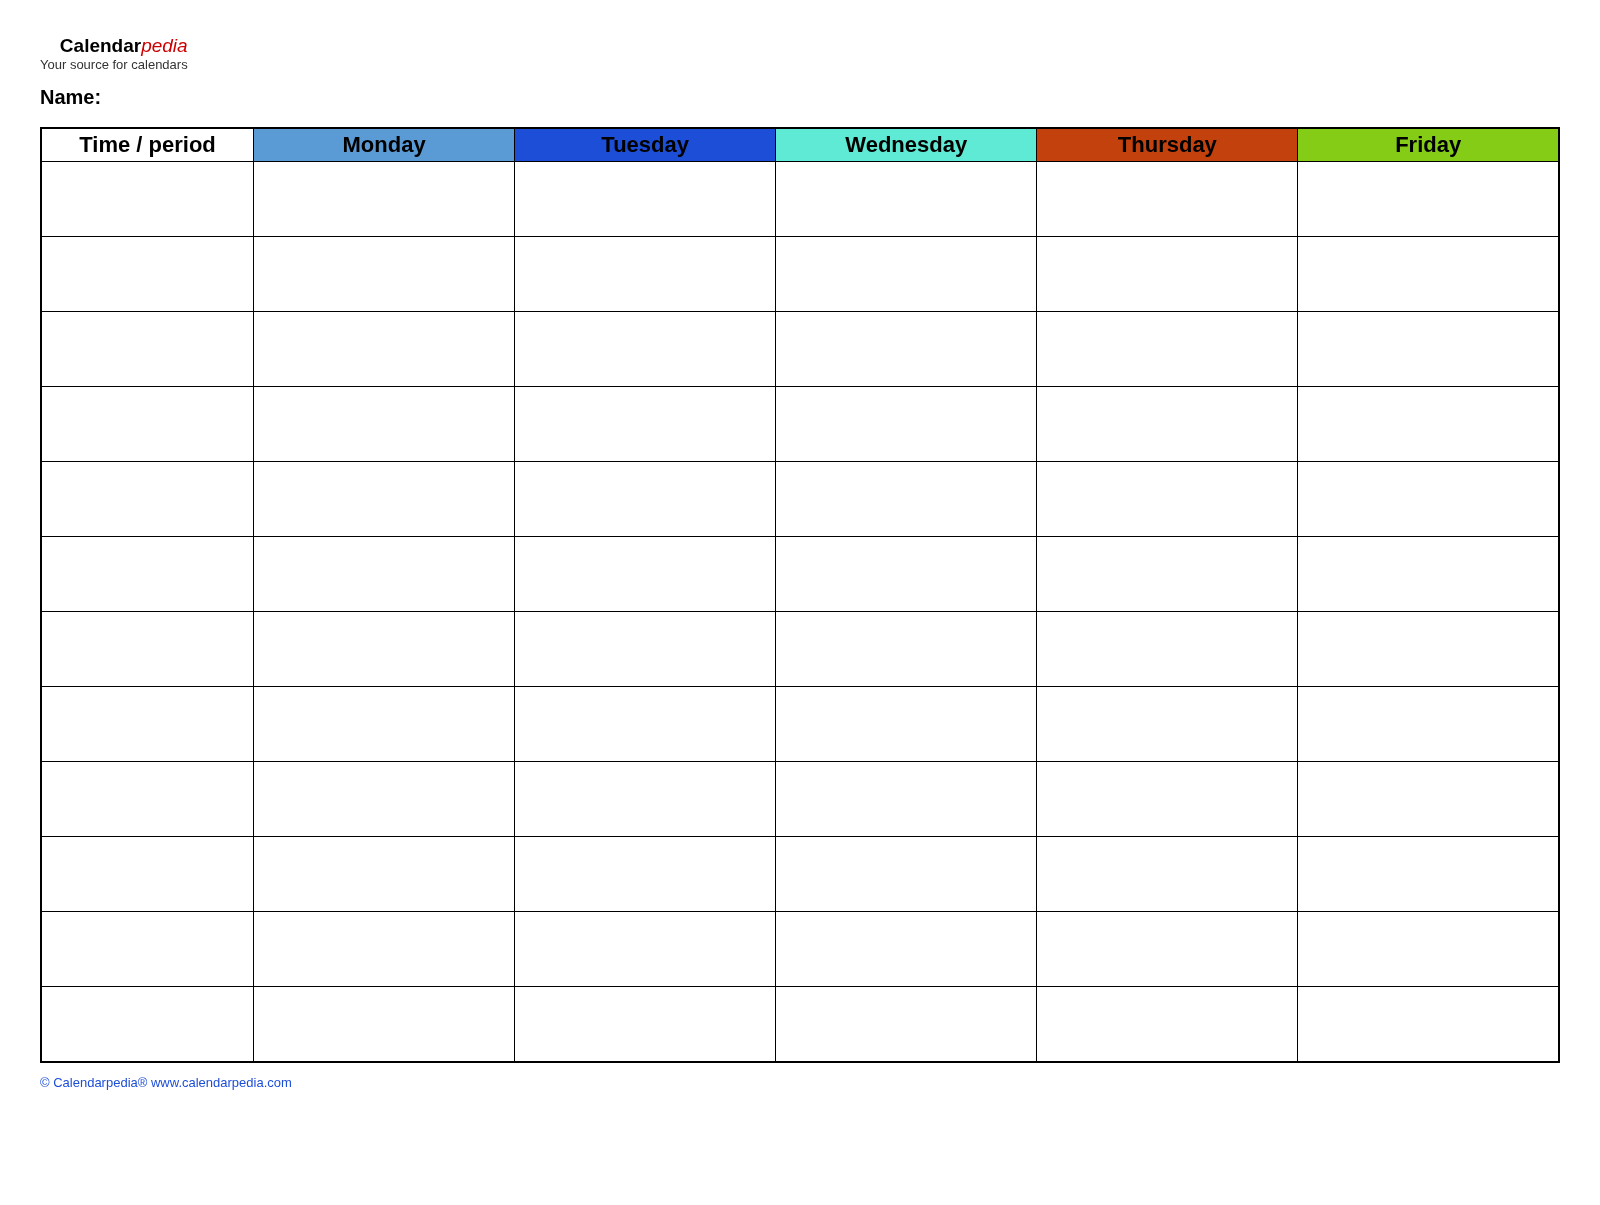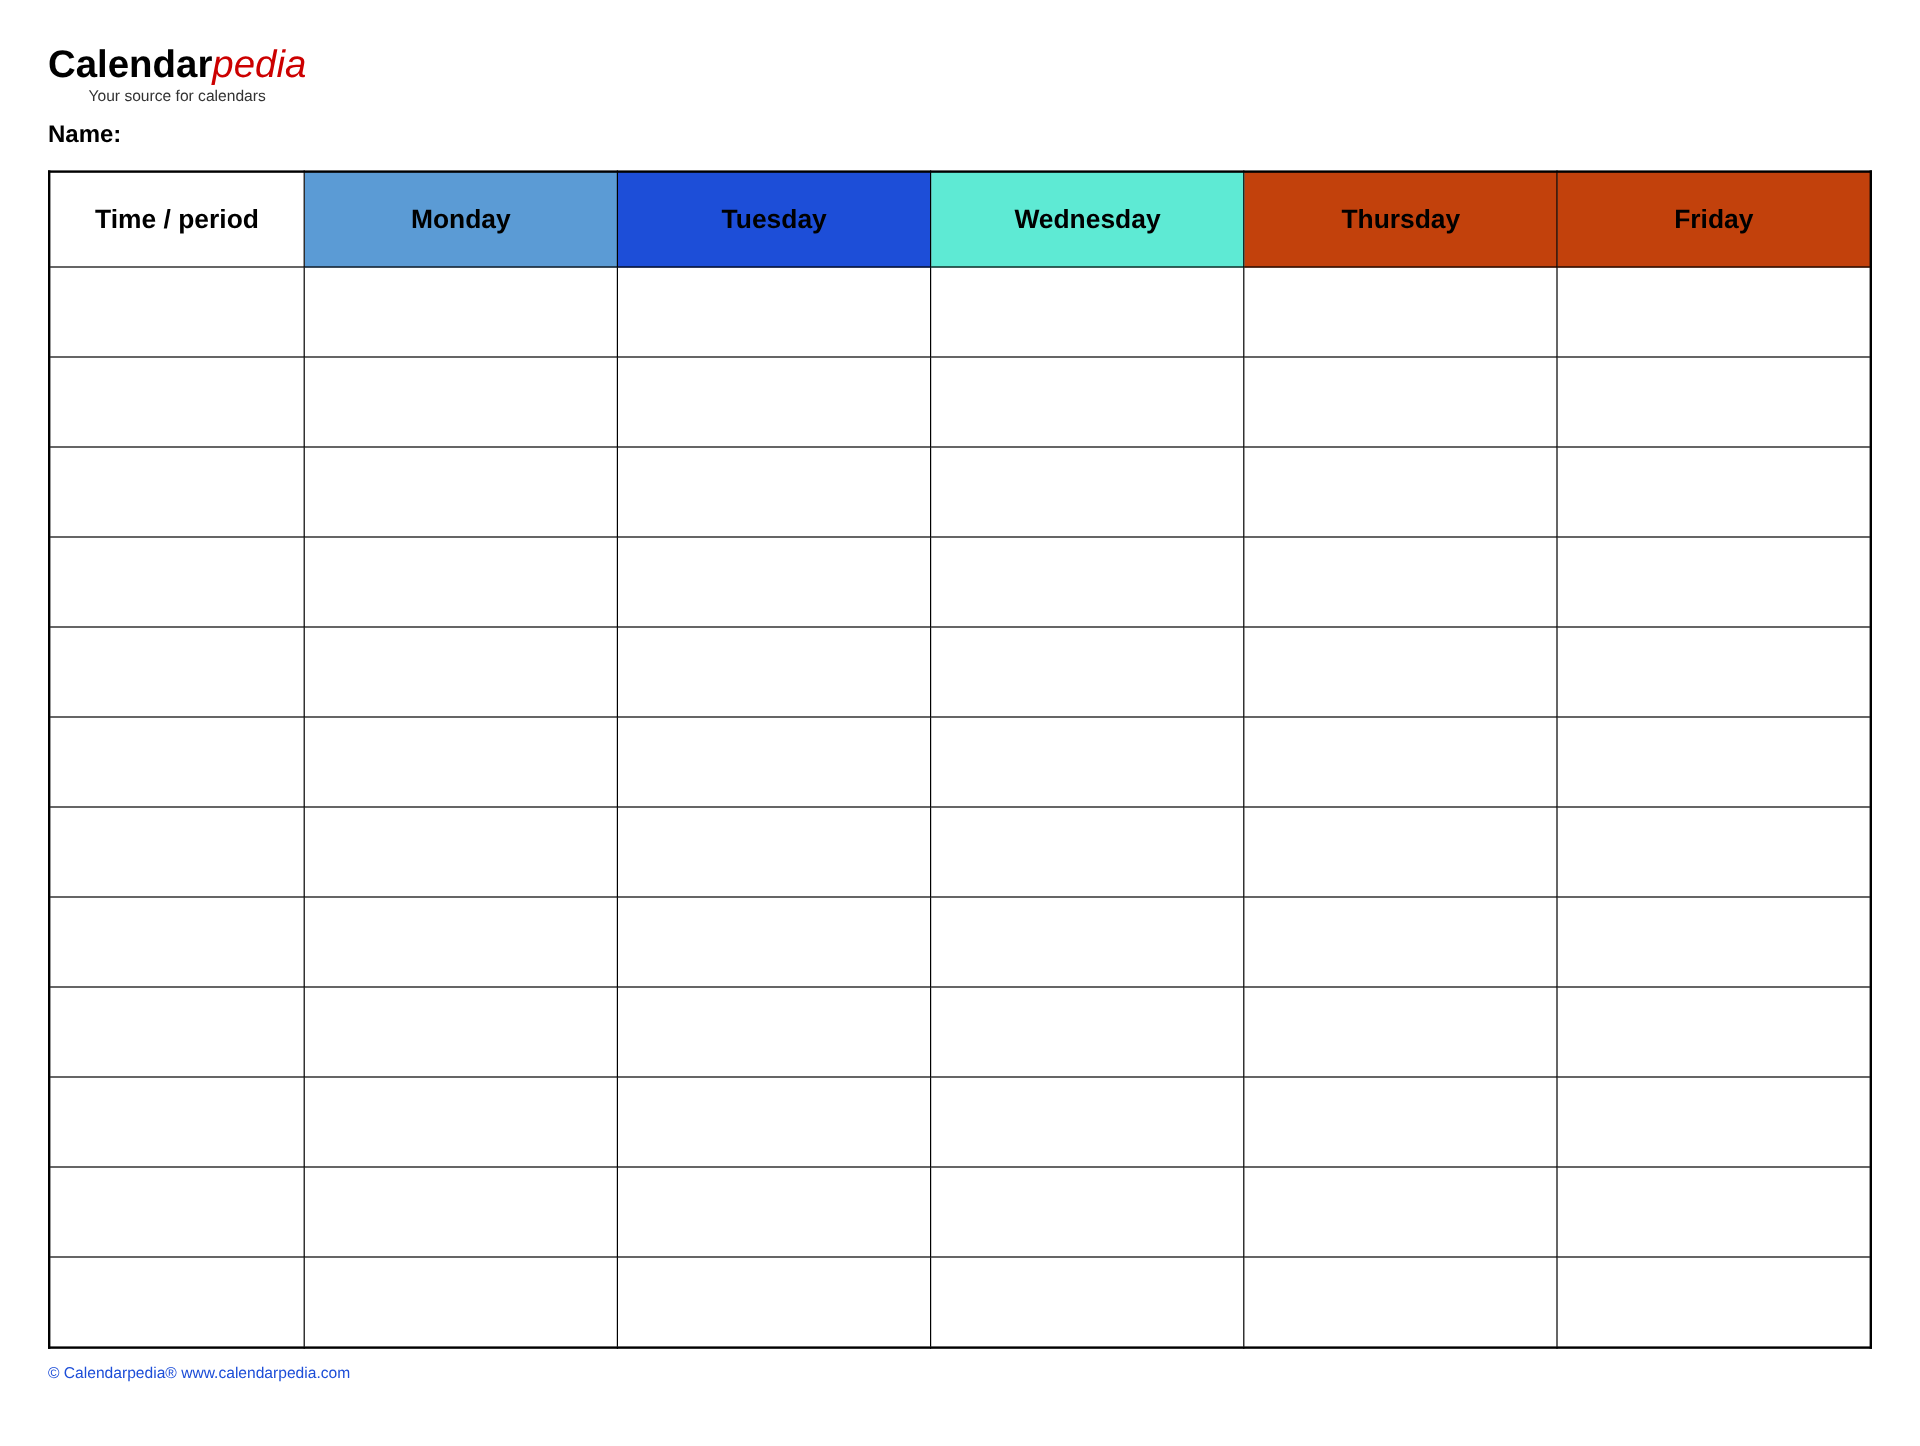--- a/index.html
+++ b/index.html
@@ -29,21 +29,21 @@
       color: #000;
       line-height: 1.1;
     }
 
     .logo-container {
       text-align: right;
       margin-top: 5px;
     }
 
     .logo-text {
-      font-size: 32px;
+      font-size: 19px;
       font-weight: bold;
       color: #000;
     }
 
     .logo-text span.red {
       color: #cc0000;
       font-style: italic;
       font-weight: normal;
     }
 
@@ -65,21 +65,21 @@
       border-collapse: collapse;
       border: 2px solid #000;
     }
 
     .schedule-table th,
     .schedule-table td {
       border: 1.5px solid #000;
     }
 
     .schedule-table thead th {
-      padding: 26px 8px;
+      padding: 3px 8px;
       font-size: 22px;
       font-weight: bold;
       text-align: center;
     }
 
     .col-time {
       background-color: #fff;
       color: #000;
       width: 14%;
     }
@@ -103,21 +103,21 @@
       width: 17.2%;
     }
 
     .col-thursday {
       background-color: #c2410c;
       color: #000;
       width: 17.2%;
     }
 
     .col-friday {
-      background-color: #c2410c;
+      background-color: #84cc16;
       color: #000;
       width: 17.2%;
     }
 
     .schedule-table tbody tr td {
       height: 75px;
     }
 
     .footer {
       margin-top: 12px;

